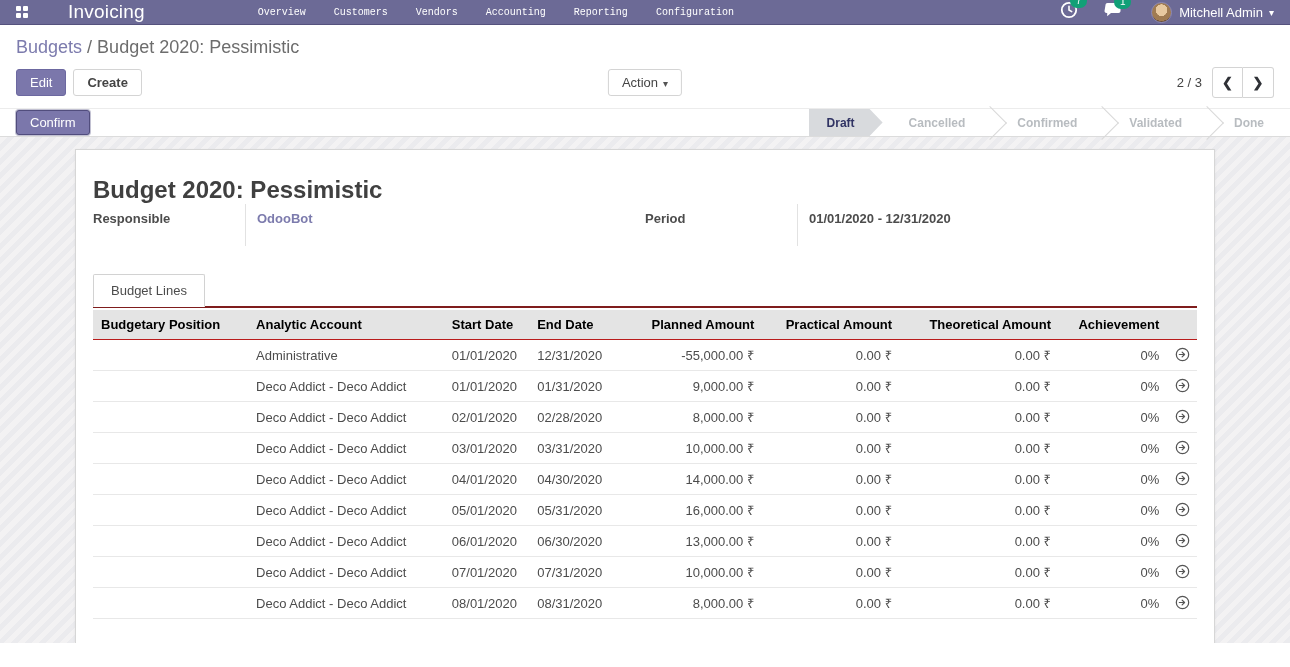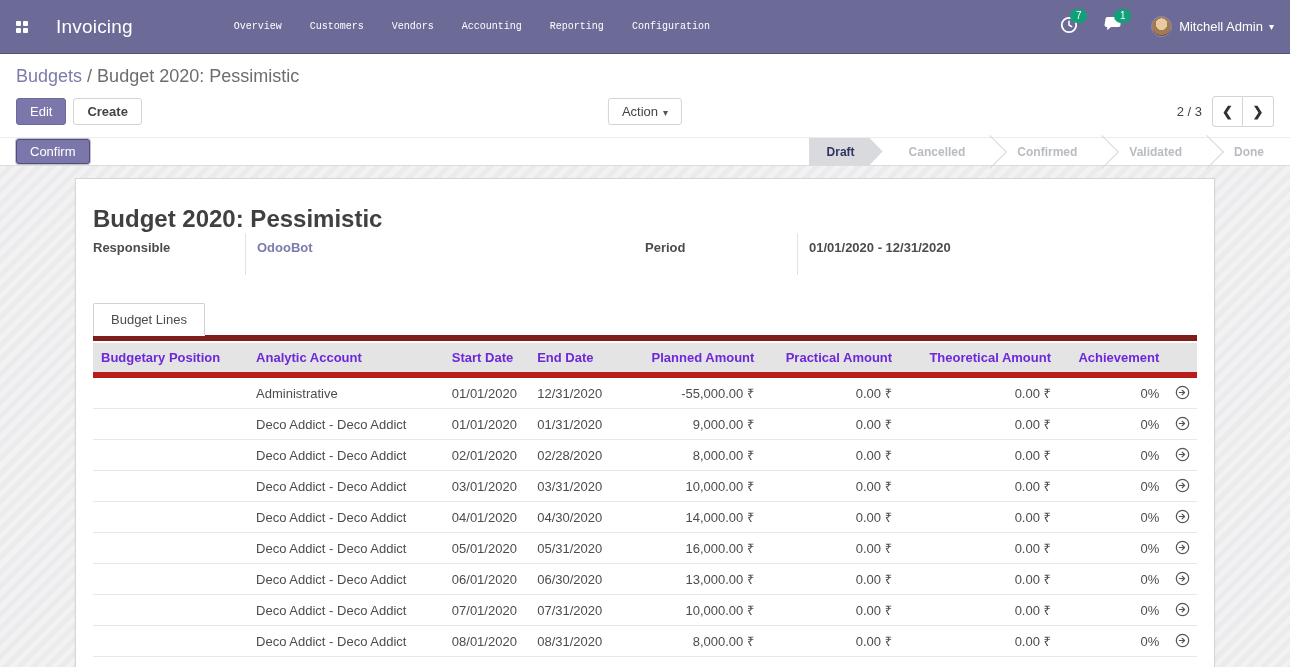--- a/index.html
+++ b/index.html
@@ -1,21 +1,21 @@
 <!DOCTYPE html>
 <html style="--navbar-bg: #6c6a96; --navbar-border: #55527d; --accent: #7c7bad; --primary-btn-bg: #7b77ab; --primary-btn-border: #6c68a0; --badge-bg: #11a077; --stage-active-bg: #d8dadd; --stage-active-text: #303363; --stage-muted-text: #b8bcc0;"><head>
 <meta charset="utf-8">
 <style>
   * { margin:0; padding:0; box-sizing:border-box; }
   html,body { width:1290px; height:667px; overflow:hidden; background:#fff;
     font-family:"Liberation Sans", sans-serif; }
 
   
-  .navbar { height:54px; background:var(--navbar-bg,#6c6a96); border-bottom:1px solid var(--navbar-border,#55527d);
-    display:flex; align-items:center; color:#fff; }
+  .navbar { height:25px; background:var(--navbar-bg,#6c6a96); border-bottom:1px solid var(--navbar-border,#55527d);
+    display:flex; align-items:center; color:#fff;gap:12px; }
   .apps-btn { width:44px; height:100%; display:flex; align-items:center; justify-content:center; cursor:pointer; }
   .apps-grid { display:grid; grid-template-columns:5px 5px; grid-template-rows:5px 5px; gap:2px; }
   .apps-grid span { background:#fff; border-radius:1px; }
   .brand { font-size:19px; padding:0 12px; letter-spacing:.2px; }
   .nav-menu { display:flex; margin-left:75px; font-size:10px;font-family:Liberation Mono, monospace; }
   .nav-menu .menu-item { padding:0 14px; line-height:43px; cursor:pointer; }
   .nav-right { margin-left:auto; display:flex; align-items:center; padding-right:16px; }
   .systray-item { position:relative; margin-left:26px; cursor:pointer; display:flex; align-items:center; }
   .badge { position:absolute; top:-7px; left:10px; background:var(--badge-bg,#11a077); color:#fff;
     font-size:10px; line-height:14px; min-width:17px; text-align:center; border-radius:9px; padding:0 4px; }
@@ -63,28 +63,28 @@
     box-shadow:0 1px 3px rgba(0,0,0,.06); min-height:560px; padding:0 17px 20px; }
   .sheet-title { font-size:24px; font-weight:bold; color:#404040; padding:26px 0 0; }
   .field-grid { display:grid; grid-template-columns:1fr 1fr; }
   .field { display:flex; min-height:42px; }
   .field-label { width:152px; font-size:13px; font-weight:bold; color:#4c4c4c; padding-top:7px; }
   .field-value { flex:1; border-left:1px solid #e2e2e2; padding:7px 0 7px 11px; font-size:13px; color:#4c4c4c;font-weight:bold; }
   .field-value a { color:var(--accent,#7c7bad); text-decoration:none; cursor:pointer; }
 
   
   .notebook { margin-top:28px; }
-  .tabs { border-bottom:6px solid #7f1d1d; }
+  .tabs { border-bottom:2px solid #7f1d1d; }
   .tab { display:inline-block; background:#fff; border:1px solid #d2d2d2; border-bottom:1px solid #fff;
     margin-bottom:-1px; padding:8px 17px; font-size:13px; color:#4c4c4c; border-radius:2px 2px 0 0; cursor:pointer; }
 
   
   table { width:100%; border-collapse:collapse; font-size:13px; color:#4c4c4c; margin-top:2px; }
-  thead th { background:#e4e4e4; font-weight:bold; color:#6d28d9; text-align:left; padding:7px 8px;
-    border-bottom:6px solid #b91c1c; white-space:nowrap; }
+  thead th { background:#e4e4e4; font-weight:bold; color:#000000; text-align:left; padding:7px 8px;
+    border-bottom:1px solid #b91c1c; white-space:nowrap; }
   thead th.num { text-align:right; }
   tbody td { padding:6px 8px; border-bottom:1px solid #e8e8e8; white-space:nowrap; height:29px; cursor:pointer; }
   tbody td.num { text-align:right; }
   td.icon-cell { width:28px; text-align:center; padding:4px 6px 2px; }
   col.c-pos{width:158px} col.c-acct{width:200px} col.c-start{width:86px} col.c-end{width:92px}
   col.c-plan{width:146px} col.c-prac{width:140px} col.c-theo{width:162px} col.c-ach{width:110px} col.c-ico{width:30px}
 </style>
 </head>
 <body>
 

